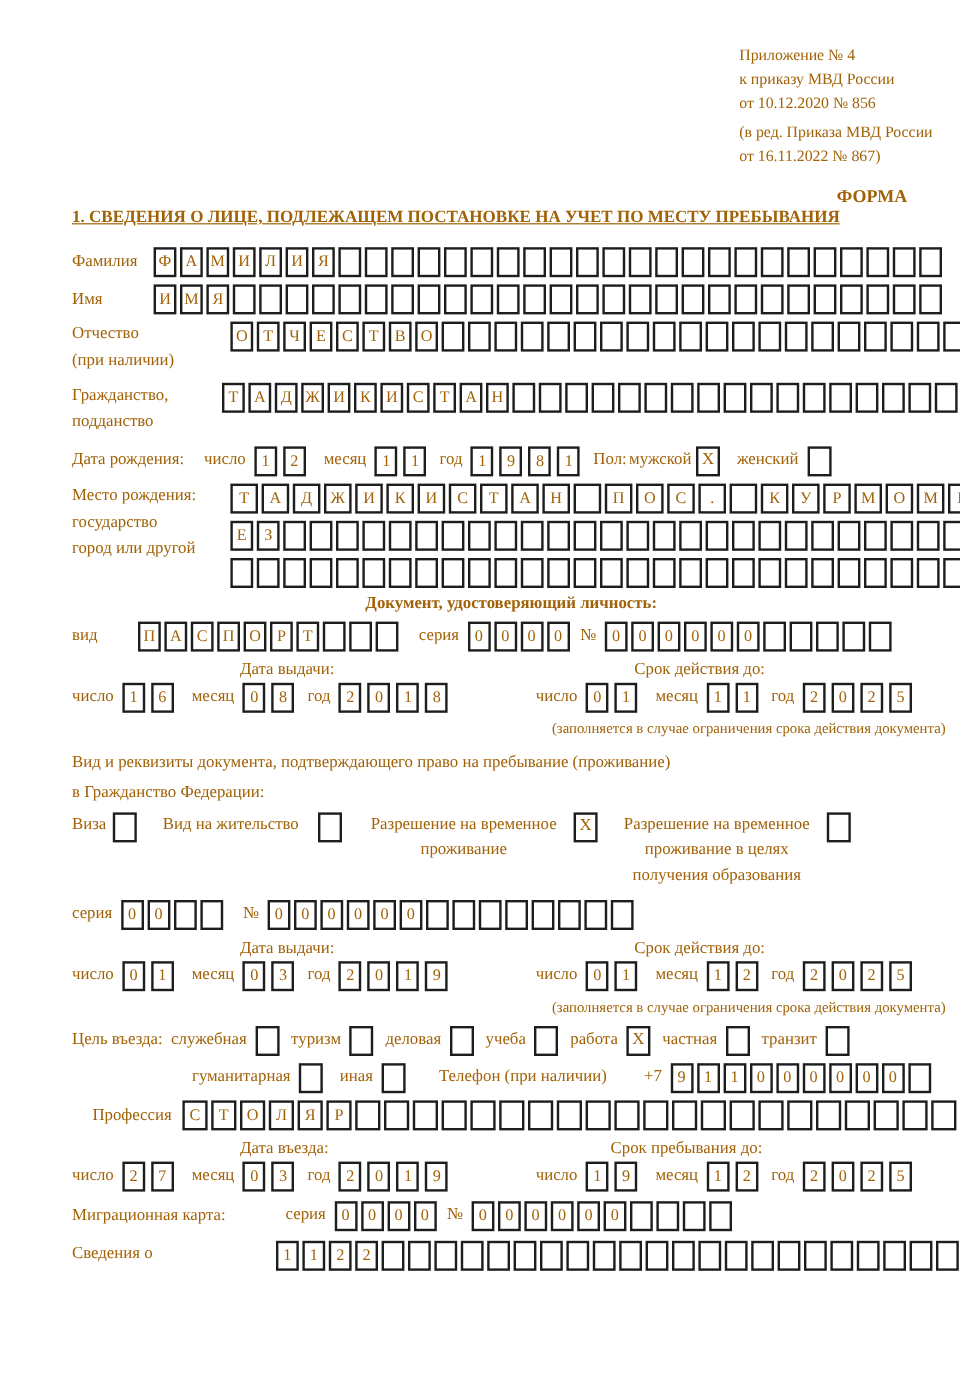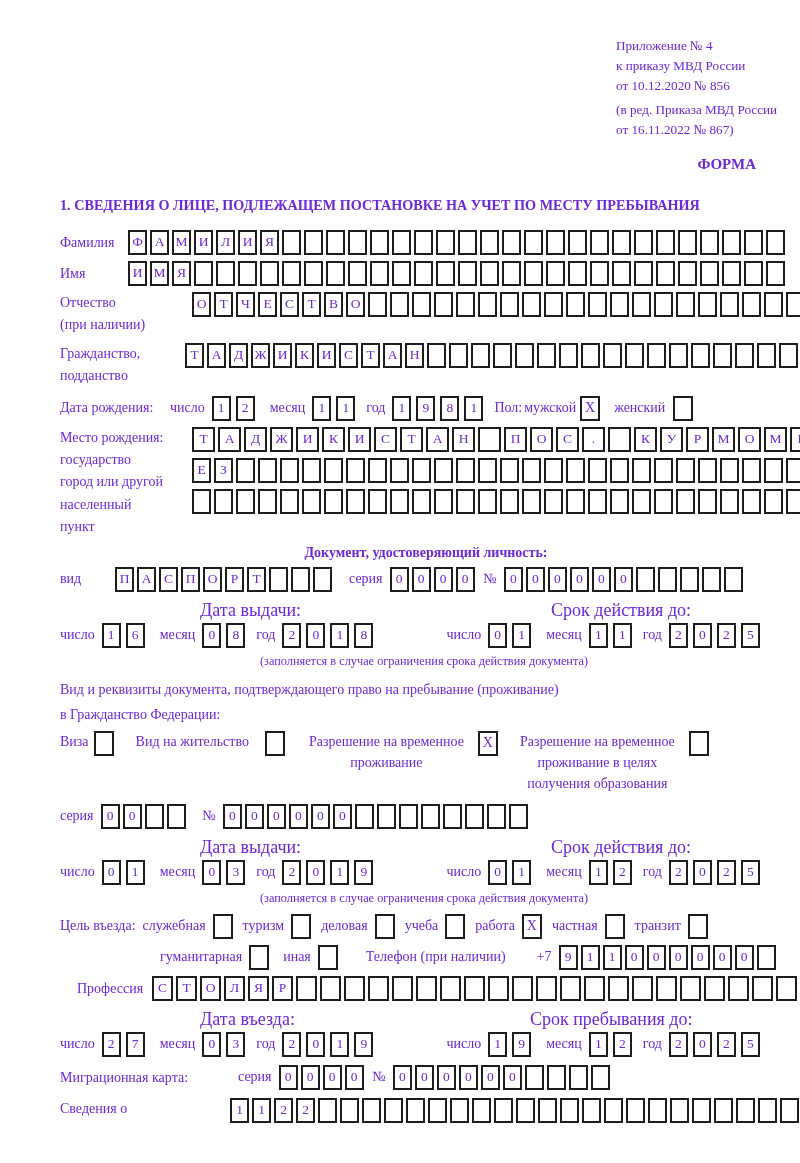--- a/index.html
+++ b/index.html
@@ -1,45 +1,45 @@
 <!DOCTYPE html>
 <html><head>
 <meta charset="utf-8">
 <style>
   html,body{margin:0;padding:0;background:#fff;}
   .page{width:800px;height:1163px;box-sizing:border-box;background:#fff;
-        padding:36px 8px 16px 60px;font-family:"Liberation Serif",serif;color:#6d28d9;
+        padding:36px 8px 16px 60px;font-family:"Liberation Serif",serif;color:#a16207;
         overflow:hidden;position:relative;}
   .hdr{margin-left:556px;font-size:13.2px;line-height:1.5;}
   .hdr div.gap{margin-top:5px;}
   .forma{font-weight:bold;font-size:15px;text-align:right;padding-right:36px;margin-top:16px;}
   .title{font-weight:bold;font-size:15px;text-align:center;margin-top:14px;line-height:1.7;
          padding-right:20px;}
   .uline{display:inline-block;width:56px;border-bottom:2.5px solid #3a3a3a;height:13px;margin-left:12px;}
-  .sect{font-weight:bold;font-size:14.2px;margin-top:24px;margin-bottom:16px;}
+  .sect{font-weight:bold;font-size:14.2px;margin-bottom:16px;text-decoration:underline;}
   .frow{display:flex;align-items:center;margin-bottom:6px;}
   .frow.top{align-items:flex-start;gap:28px;}
   .lab{font-size:14px;line-height:1.55;}
   .lw1{width:68px;flex:none;}
   .lw2{width:104px;flex:none;}
   .lw3{width:97px;flex:none;}
   .cells{display:flex;flex-wrap:nowrap;align-items:center;}
   .cell{flex:none;width:19px;height:25px;border:2px solid #1d1d1d;box-sizing:border-box;
         margin-right:3px;display:inline-flex;align-items:center;justify-content:center;
         font-size:13.5px;background:#fff;}
   .lg .cell, .cell.lg{width:23px;}
   .md .cell, .cell.md{width:21px;}
   .checkbox{flex:none;width:20px;height:25px;border:2px solid #1d1d1d;box-sizing:border-box;
         display:inline-flex;align-items:center;justify-content:center;font-size:14px;background:#fff;}
   .cheading{text-align:center;font-weight:bold;font-size:14px;margin:6px 0 6px 0;}
   .dlab{font-size:14px;margin:0 7px 0 0;}
   .ml6{margin-left:6px;} .ml10{margin-left:10px;} .ml14{margin-left:14px;} .ml20{margin-left:20px;}
   .dates .cell{margin-right:5px;}
-  .dhead{display:flex;font-size:18px;margin:8px 0 2px 0;}
-  .note{font-size:12.3px;text-align:center;padding-right:4px;margin:1px 0 8px 0;}
+  .dhead{display:flex;font-size:14px;margin:8px 0 2px 0;}
+  .note{font-size:12.3px;text-align:right;padding-right:4px;margin:1px 0 8px 0;}
   .plain{font-size:14px;line-height:1.8;}
   .optrow{display:flex;align-items:flex-start;margin:4px 0 10px 0;font-size:14px;}
   .optlabel{text-align:center;line-height:1.5;}
   .stack{line-height:1.6;}
 </style>
 </head>
 <body>
 
 <div class="page">
 
@@ -227,21 +227,20 @@
     <span class="checkbox">X</span>
     <span class="dlab ml14" style="margin-right:8px;">женский</span>
     <span class="checkbox"></span>
   </div>
 
   <div class="frow top" style="margin-top:6px;">
     <span class="lab lw2 stack">
       <div>Место рождения:</div>
         <div>государство</div>
       <div>город или другой</div>
-        <div>населенный пункт</div>
     </span>
     <span>
       <div class="cells lg" style="margin-bottom:6px;">
           <span class="cell">Т</span>
           <span class="cell">А</span>
           <span class="cell">Д</span>
           <span class="cell">Ж</span>
           <span class="cell">И</span>
           <span class="cell">К</span>
           <span class="cell">И</span>

